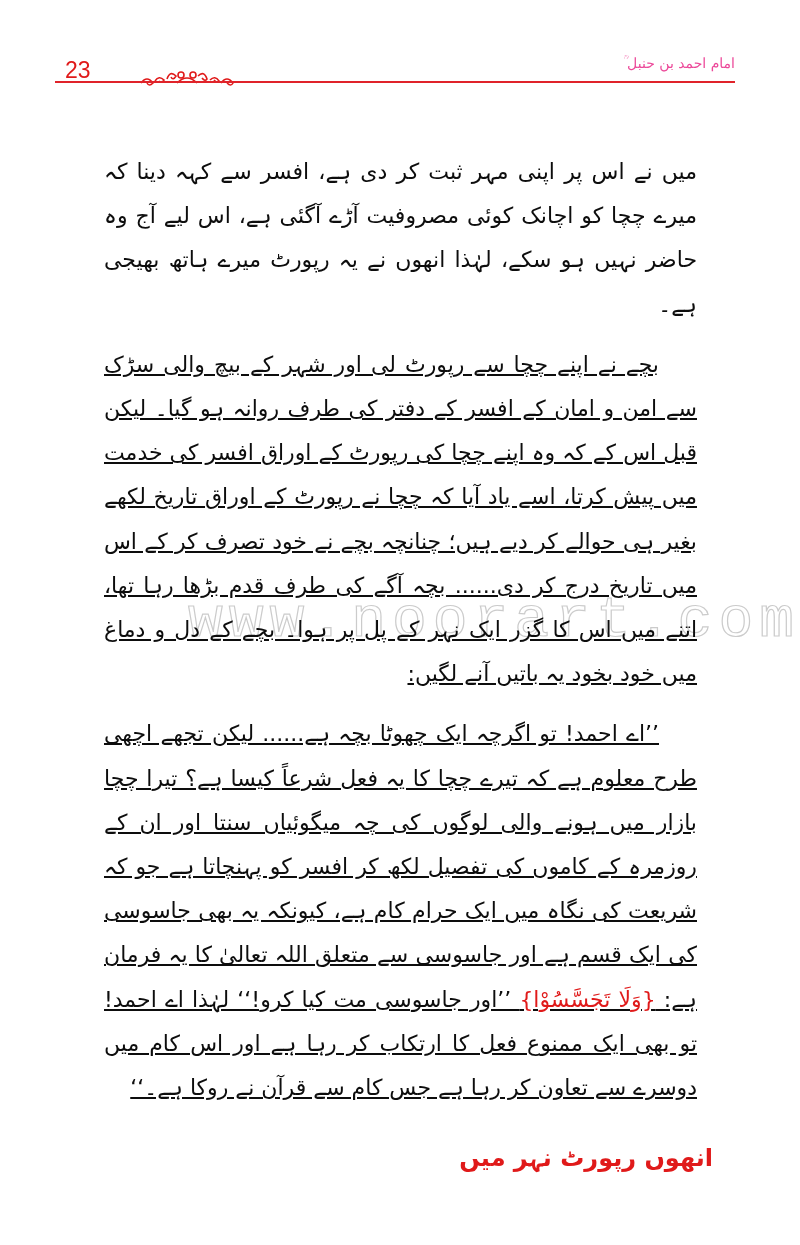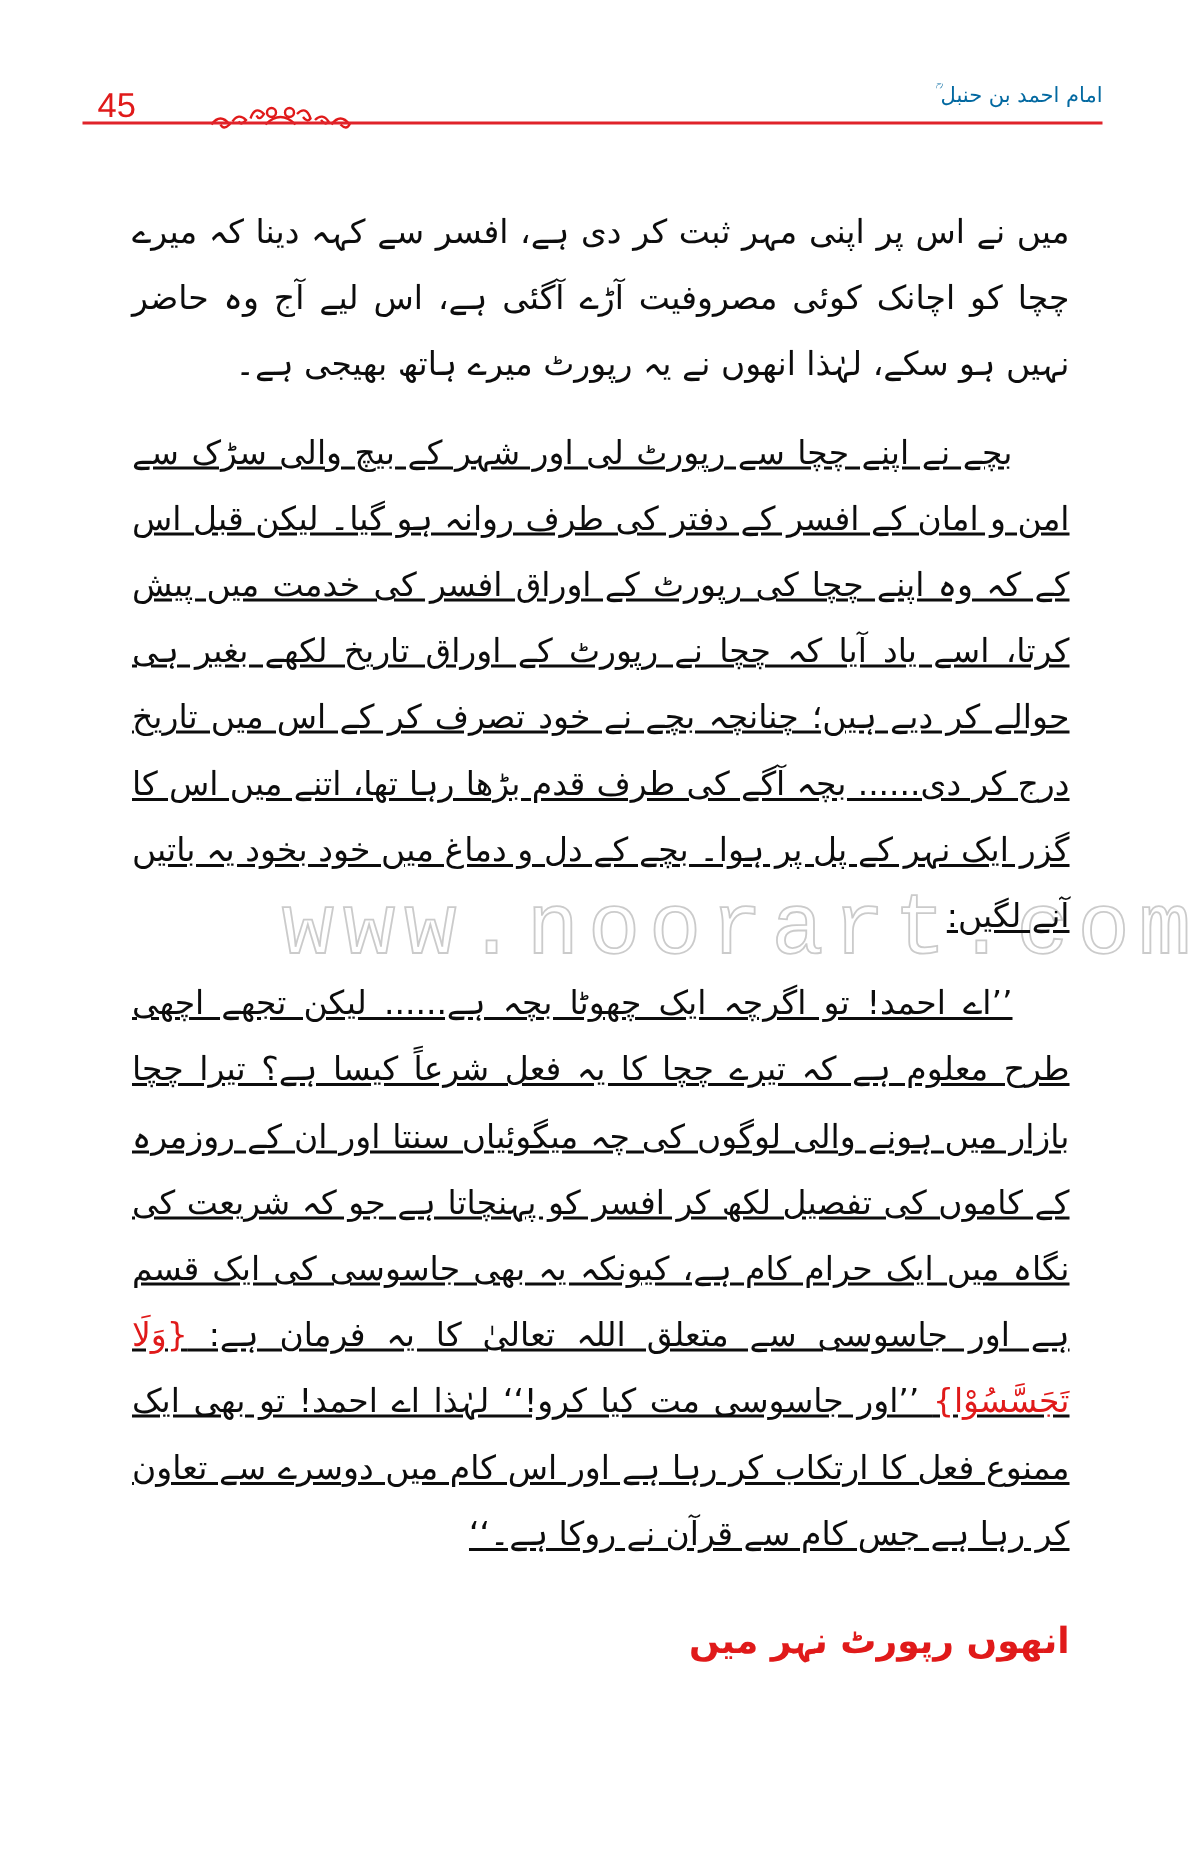--- a/index.html
+++ b/index.html
@@ -4,38 +4,38 @@
 <style>
   html, body { margin: 0; padding: 0; }
   body {
     width: 800px; height: 1245px; background: #ffffff; position: relative; overflow: hidden;
     font-family: "DejaVu Sans", sans-serif; color: #111;
   }
   .page-header { position: absolute; left: 55px; top: 55px; width: 680px; height: 40px; }
   .page-number { position: absolute; left: 10px; top: 2px; font-family: "Liberation Sans", sans-serif; font-size: 23px; color: #e01a1a; }
   .ornament { position: absolute; left: 82px; top: 14px; width: 100px; height: 22px; }
   .header-rule { position: absolute; left: 0; top: 26px; width: 680px; height: 2px; background: #e0232a; }
-  .book-title { position: absolute; right: 0; top: 0; font-family: "DejaVu Serif", serif; font-size: 14px; direction: rtl; color: #0369a1; }
+  .book-title { position: absolute; right: 0; top: 0; font-family: "DejaVu Serif", serif; font-size: 14px; direction: rtl; color: #ec4899; }
   .body-text { position: absolute; left: 88px; top: 134px; width: 625px; direction: rtl; text-align: justify; text-align-last: right; font-family: "DejaVu Sans", sans-serif; font-size: 22px; line-height: 44.2px; color: #0d0d0d; }
-  .para { margin: 0; }
+  .para { margin: 16px; }
   .para.indent { text-indent: 38px; }
   .para.gap { margin-top: 14px; text-decoration: underline; }
   .verse { color: #e01a1a; }
   .subheading { margin: 26px 0 12px 0; color: #e01a1a; font-size: 24px; font-weight: bold; text-align: right; }
   .watermark {
     position: absolute; left: 0; top: 588px; width: 800px; text-align: right;
     font-family: "Liberation Mono", monospace; font-size: 58px; letter-spacing: 6px;
     color: transparent; -webkit-text-stroke: 1.2px rgba(160,160,160,0.55); pointer-events: none;
   }
 </style>
 </head>
 <body>
 
 <div class="page-header">
-  <span class="page-number">45</span>
+  <span class="page-number">23</span>
   <svg class="ornament" viewBox="0 0 100 22">
     <g fill="none" stroke="#e01a1a" stroke-width="1.6">
       <path d="M4 14 q6 -8 12 0 q-4 4 -6 0"></path>
       <path d="M18 12 q4 -6 9 -1 q-3 4 -5 1"></path>
       <path d="M30 10 q3 -9 9 -3 q-3 5 -5 1"></path>
       <circle cx="44" cy="6" r="3"></circle>
       <path d="M40 14 q10 -10 20 0"></path>
       <circle cx="56" cy="6" r="3"></circle>
       <path d="M61 7 q6 -6 9 3 q-2 3 -5 -1"></path>
       <path d="M73 11 q5 -5 9 1 q-2 3 -5 -1"></path>

